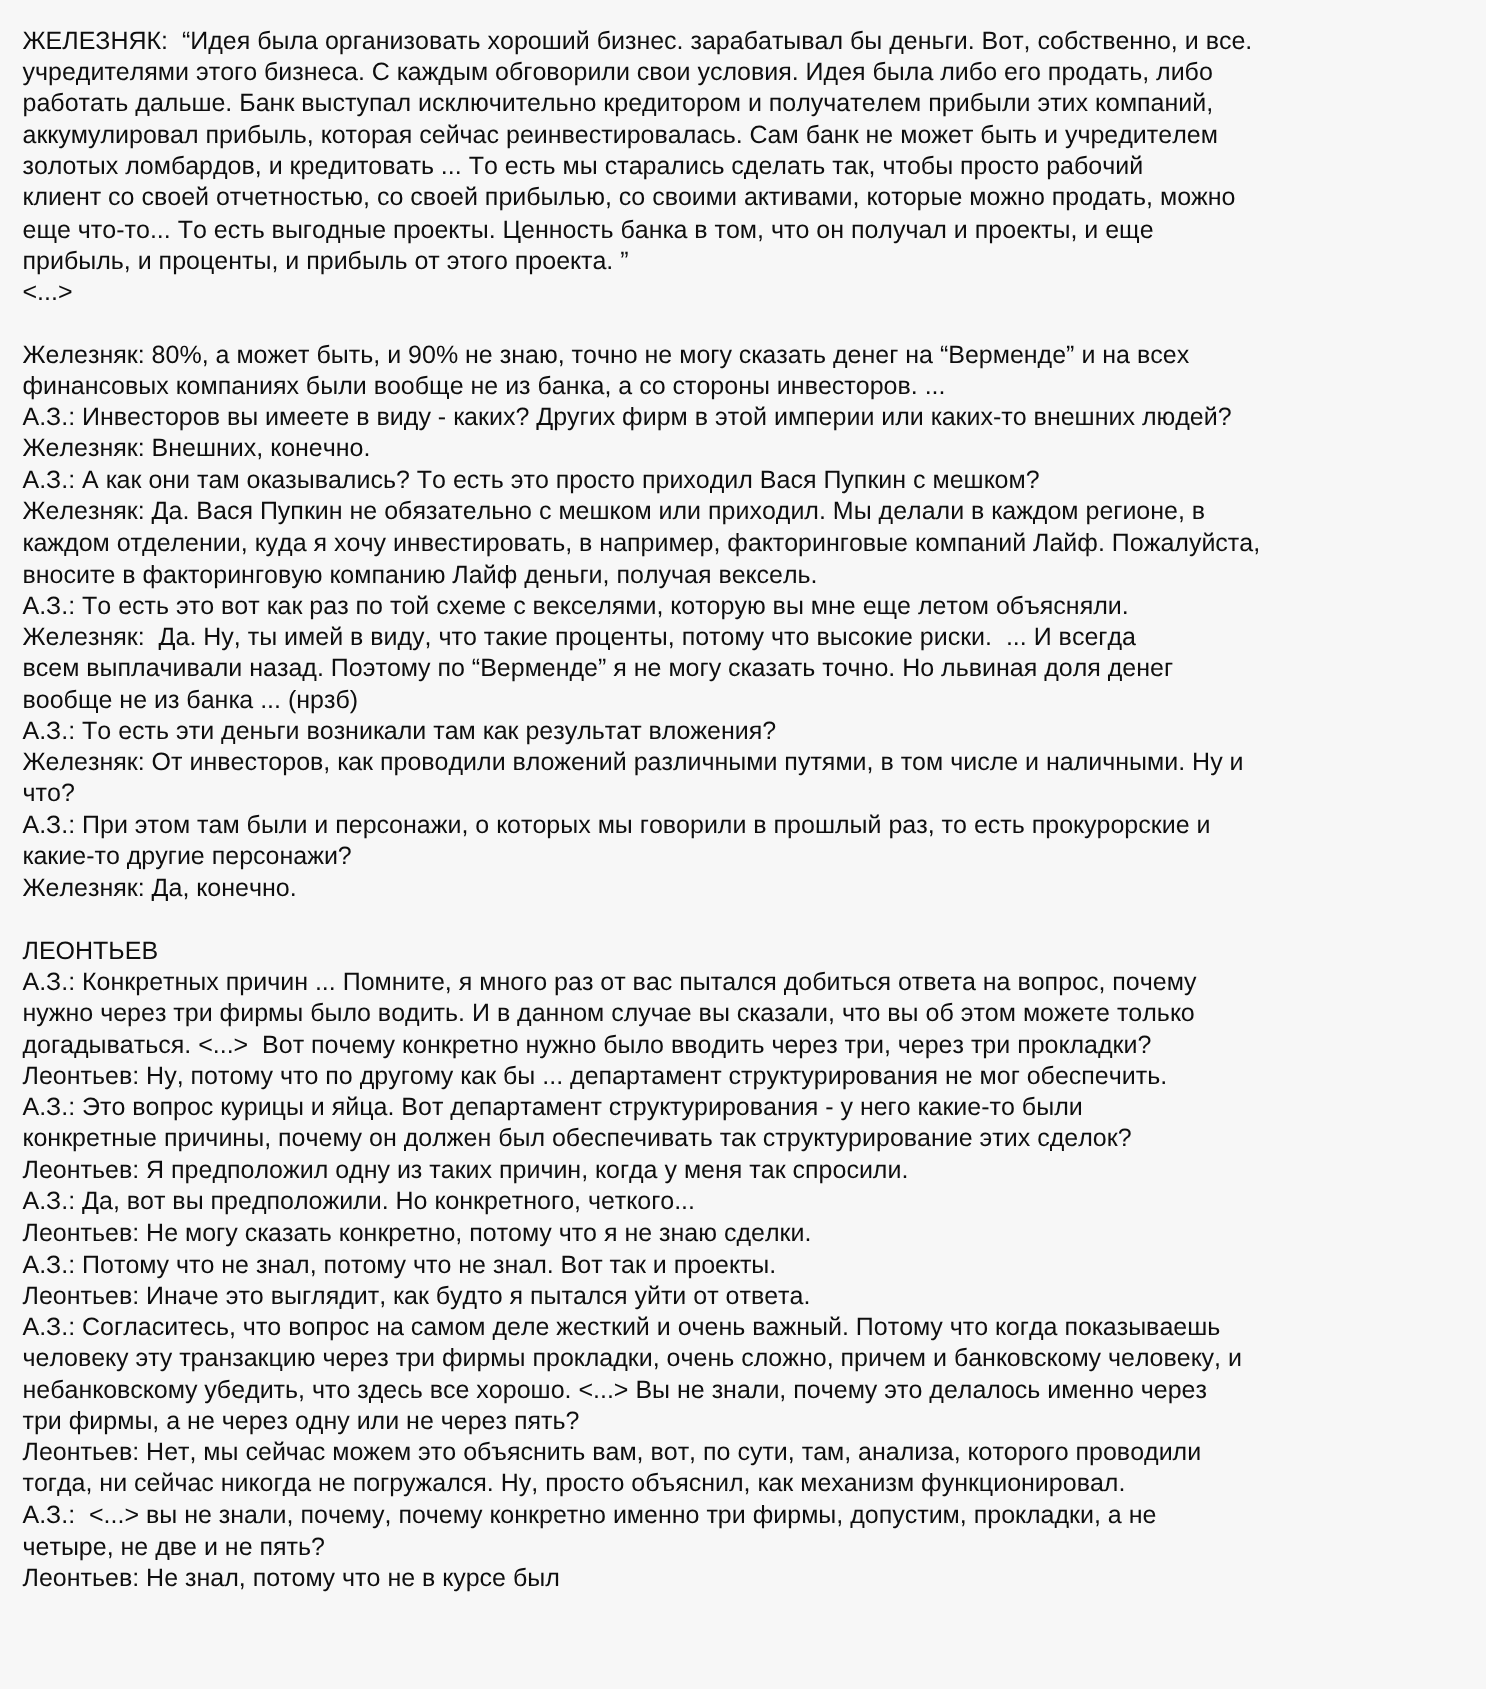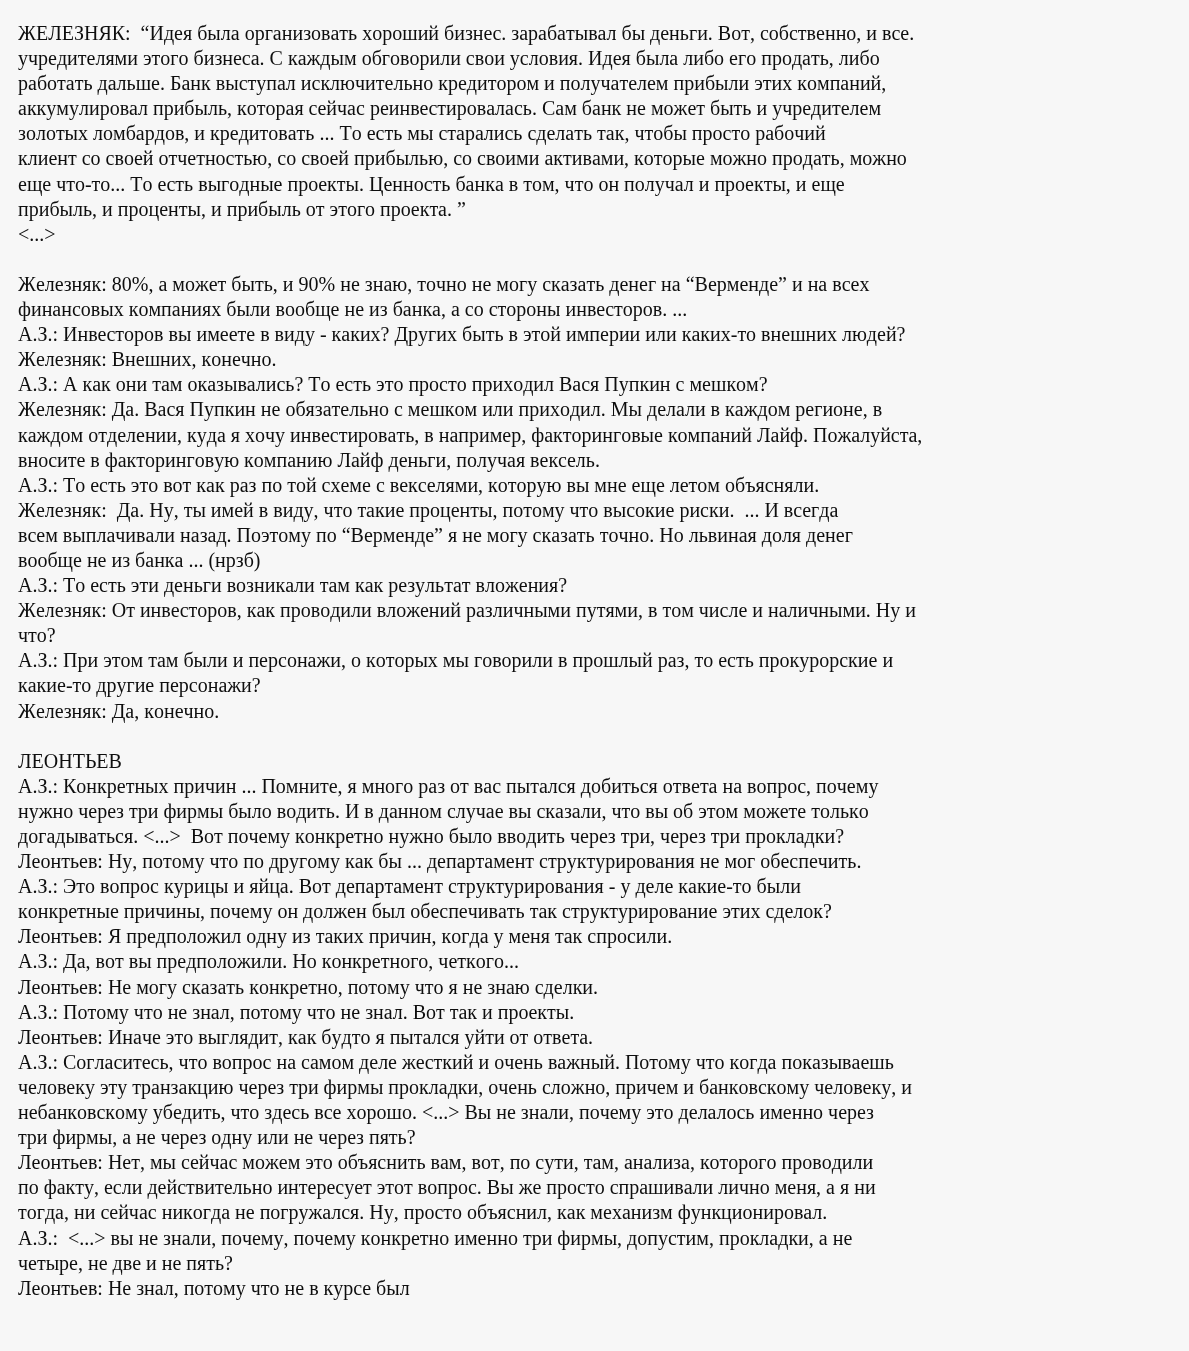--- a/index.html
+++ b/index.html
@@ -10,21 +10,21 @@
     width: 1189px;
     height: 1351px;
     overflow: hidden;
     background: #f7f7f7;
   }
   .page {
     box-sizing: border-box;
     width: 1189px;
     height: 1351px;
     padding: 21px 22px 0 18px;
-    font-family: Liberation Serif, serif;
+    font-family: Liberation Sans, sans-serif;
     font-size: 20px;
     line-height: 25.1px;
     color: #0e0e0e;
   }
   .line {
     height: 25.1px;
     white-space: pre;       
     letter-spacing: 0;
     font-kerning: none;
   }
@@ -39,21 +39,21 @@
       <div class="line">работать дальше. Банк выступал исключительно кредитором и получателем прибыли этих компаний,</div>
       <div class="line">аккумулировал прибыль, которая сейчас реинвестировалась. Сам банк не может быть и учредителем</div>
       <div class="line">золотых ломбардов, и кредитовать ... То есть мы старались сделать так, чтобы просто рабочий</div>
       <div class="line">клиент со своей отчетностью, со своей прибылью, со своими активами, которые можно продать, можно</div>
       <div class="line">еще что-то... То есть выгодные проекты. Ценность банка в том, что он получал и проекты, и еще</div>
       <div class="line">прибыль, и проценты, и прибыль от этого проекта. ”</div>
       <div class="line">&lt;...&gt;</div>
       <div class="line"></div>
       <div class="line">Железняк: 80%, а может быть, и 90% не знаю, точно не могу сказать денег на “Верменде” и на всех</div>
       <div class="line">финансовых компаниях были вообще не из банка, а со стороны инвесторов. ...</div>
-      <div class="line">А.З.: Инвесторов вы имеете в виду - каких? Других быть в этой империи или каких-то внешних людей?</div>
+      <div class="line">А.З.: Инвесторов вы имеете в виду - каких? Других фирм в этой империи или каких-то внешних людей?</div>
       <div class="line">Железняк: Внешних, конечно.</div>
       <div class="line">А.З.: А как они там оказывались? То есть это просто приходил Вася Пупкин с мешком?</div>
       <div class="line">Железняк: Да. Вася Пупкин не обязательно с мешком или приходил. Мы делали в каждом регионе, в</div>
       <div class="line">каждом отделении, куда я хочу инвестировать, в например, факторинговые компаний Лайф. Пожалуйста,</div>
       <div class="line">вносите в факторинговую компанию Лайф деньги, получая вексель.</div>
       <div class="line">А.З.: То есть это вот как раз по той схеме с векселями, которую вы мне еще летом объясняли.</div>
       <div class="line">Железняк:  Да. Ну, ты имей в виду, что такие проценты, потому что высокие риски.  ... И всегда</div>
       <div class="line">всем выплачивали назад. Поэтому по “Верменде” я не могу сказать точно. Но львиная доля денег</div>
       <div class="line">вообще не из банка ... (нрзб)</div>
       <div class="line">А.З.: То есть эти деньги возникали там как результат вложения?</div>
@@ -61,31 +61,30 @@
       <div class="line">что?</div>
       <div class="line">А.З.: При этом там были и персонажи, о которых мы говорили в прошлый раз, то есть прокурорские и</div>
       <div class="line">какие-то другие персонажи?</div>
       <div class="line">Железняк: Да, конечно.</div>
       <div class="line"></div>
       <div class="line">ЛЕОНТЬЕВ</div>
       <div class="line">А.З.: Конкретных причин ... Помните, я много раз от вас пытался добиться ответа на вопрос, почему</div>
       <div class="line">нужно через три фирмы было водить. И в данном случае вы сказали, что вы об этом можете только</div>
       <div class="line">догадываться. &lt;...&gt;  Вот почему конкретно нужно было вводить через три, через три прокладки?</div>
       <div class="line">Леонтьев: Ну, потому что по другому как бы ... департамент структурирования не мог обеспечить.</div>
-      <div class="line">А.З.: Это вопрос курицы и яйца. Вот департамент структурирования - у деле какие-то были</div>
+      <div class="line">А.З.: Это вопрос курицы и яйца. Вот департамент структурирования - у него какие-то были</div>
       <div class="line">конкретные причины, почему он должен был обеспечивать так структурирование этих сделок?</div>
       <div class="line">Леонтьев: Я предположил одну из таких причин, когда у меня так спросили.</div>
       <div class="line">А.З.: Да, вот вы предположили. Но конкретного, четкого...</div>
       <div class="line">Леонтьев: Не могу сказать конкретно, потому что я не знаю сделки.</div>
       <div class="line">А.З.: Потому что не знал, потому что не знал. Вот так и проекты.</div>
       <div class="line">Леонтьев: Иначе это выглядит, как будто я пытался уйти от ответа.</div>
       <div class="line">А.З.: Согласитесь, что вопрос на самом деле жесткий и очень важный. Потому что когда показываешь</div>
       <div class="line">человеку эту транзакцию через три фирмы прокладки, очень сложно, причем и банковскому человеку, и</div>
       <div class="line">небанковскому убедить, что здесь все хорошо. &lt;...&gt; Вы не знали, почему это делалось именно через</div>
       <div class="line">три фирмы, а не через одну или не через пять?</div>
       <div class="line">Леонтьев: Нет, мы сейчас можем это объяснить вам, вот, по сути, там, анализа, которого проводили</div>
-      <div class="line">по факту, если действительно интересует этот вопрос. Вы же просто спрашивали лично меня, а я ни</div>
       <div class="line">тогда, ни сейчас никогда не погружался. Ну, просто объяснил, как механизм функционировал.</div>
       <div class="line">А.З.:  &lt;...&gt; вы не знали, почему, почему конкретно именно три фирмы, допустим, прокладки, а не</div>
       <div class="line">четыре, не две и не пять?</div>
       <div class="line">Леонтьев: Не знал, потому что не в курсе был</div>
     </div>
 </div>
 
 </body></html>

